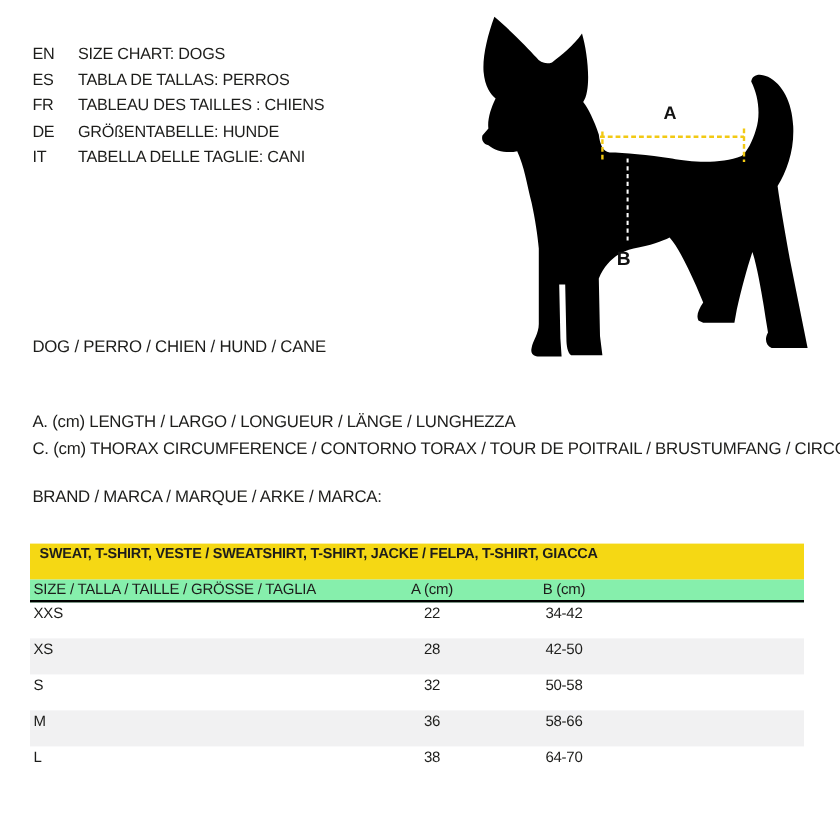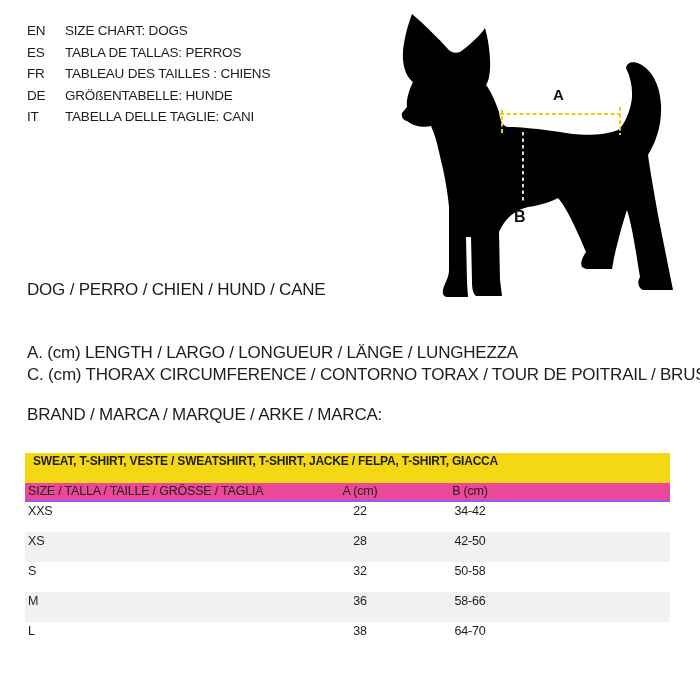--- a/index.html
+++ b/index.html
@@ -2,49 +2,49 @@
 <html><head>
 <meta charset="utf-8">
 <style>
   * { margin:0; padding:0; box-sizing:border-box; }
   html,body { background:#ffffff; }
   .page {
     position:relative; width:700px; height:700px; background:#ffffff;
     font-family:"Liberation Sans", sans-serif; color:#1d1d1b; overflow:hidden;
   }
   
-  .lang-block { position:absolute; left:27px; top:20px; }
+  .lang-block { position:absolute; left:27px; top:34px; }
   .lang-row { display:flex; line-height:21.5px; font-size:13.5px; letter-spacing:-0.2px; }
   .lang-code { width:38px; flex:0 0 38px; }
   
   .dog-figure { position:absolute; left:390px; top:0; width:310px; height:300px; }
   .dog-figure svg { display:block; }
   .measure-label { position:absolute; font-weight:bold; color:#111111; }
   .measure-a { left:163px; top:86px; font-size:15px; }
   .measure-b { left:124px; top:208px; font-size:16px; }
   
-  .caption { position:absolute; left:27px; font-size:17px; letter-spacing:-0.2px; white-space:nowrap; }
+  .caption { position:absolute; left:27px; font-size:14px; letter-spacing:-0.2px; white-space:nowrap; }
   .dog-caption { top:280px; }
   .legend-a   { top:343px; }
   .legend-c   { top:365px; }
   .brand-line { top:405px; }
   
   .size-table { position:absolute; left:25px; top:453px; width:645px; }
   .band {
     background:#F5D814; padding:1px 0 0 8px; height:30px;
     font-weight:bold; font-size:12px; line-height:14.5px; letter-spacing:-0.2px;
     white-space:nowrap;
   }
   .trow {
     display:grid; grid-template-columns:280px 110px 110px 1fr;
     font-size:12.5px; line-height:19px; height:30px; letter-spacing:-0.2px;
   }
   .trow .c1 { padding-left:3px; white-space:nowrap; }
   .trow .c2, .trow .c3 { text-align:center; }
-  .thead { background:#ec4899; border-bottom:2px solid #8b5cf6; line-height:17px; height:19px; }
+  .thead { background:#86efac; border-bottom:2px solid #000000; line-height:17px; height:19px; }
   .r-alt { background:#F1F1F2; }
 </style>
 </head>
 <body>
 
 <div class="page">
 
   <div class="lang-block">
     <div class="lang-row">
       <span class="lang-code">EN</span>

